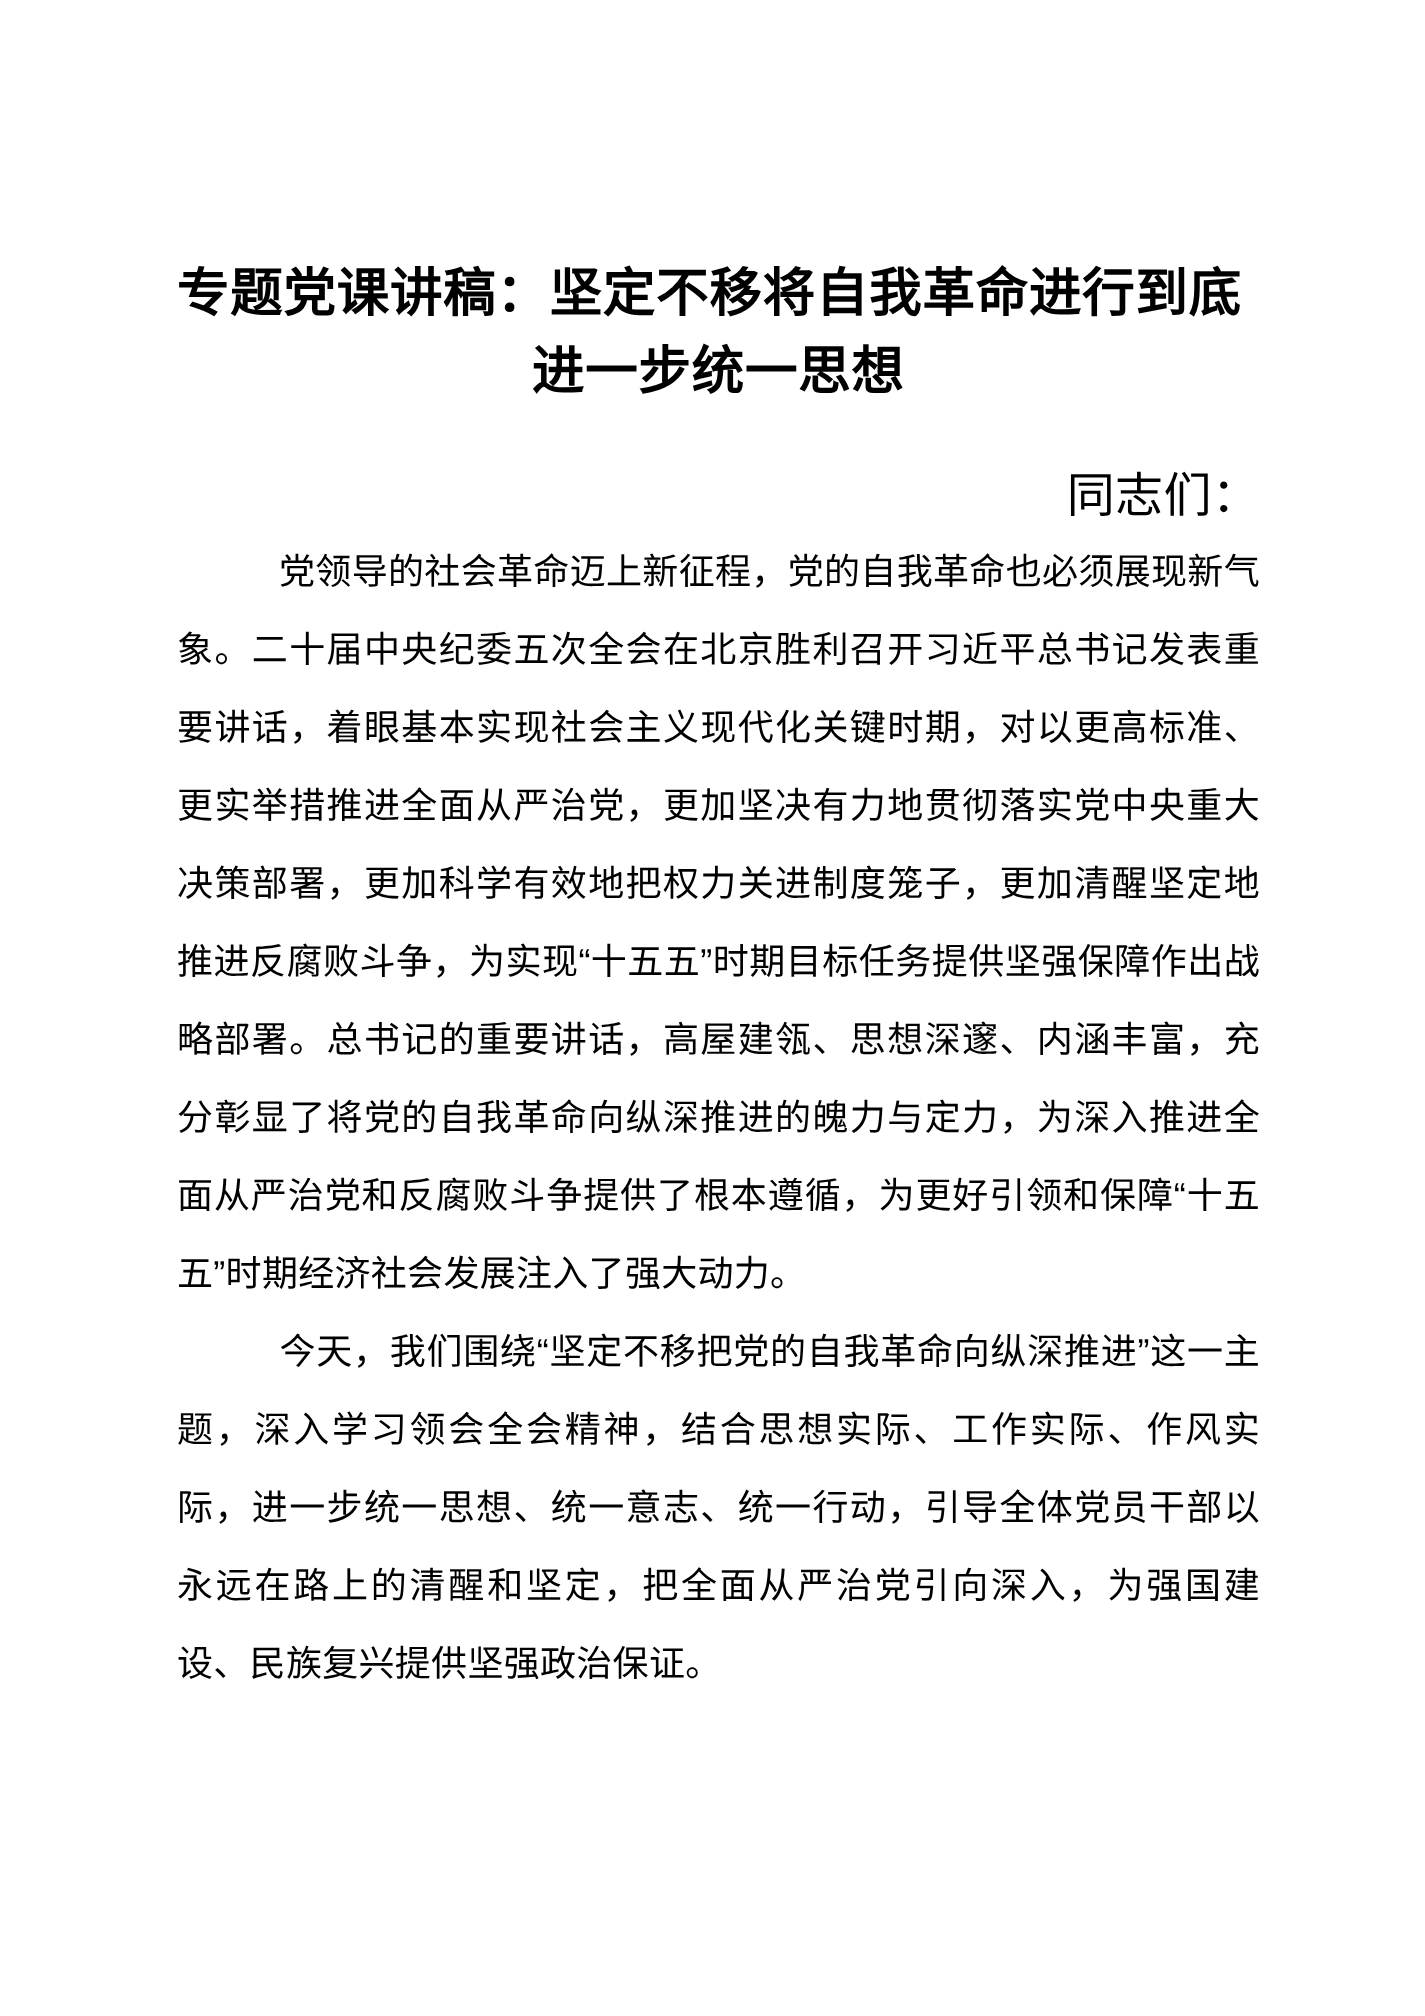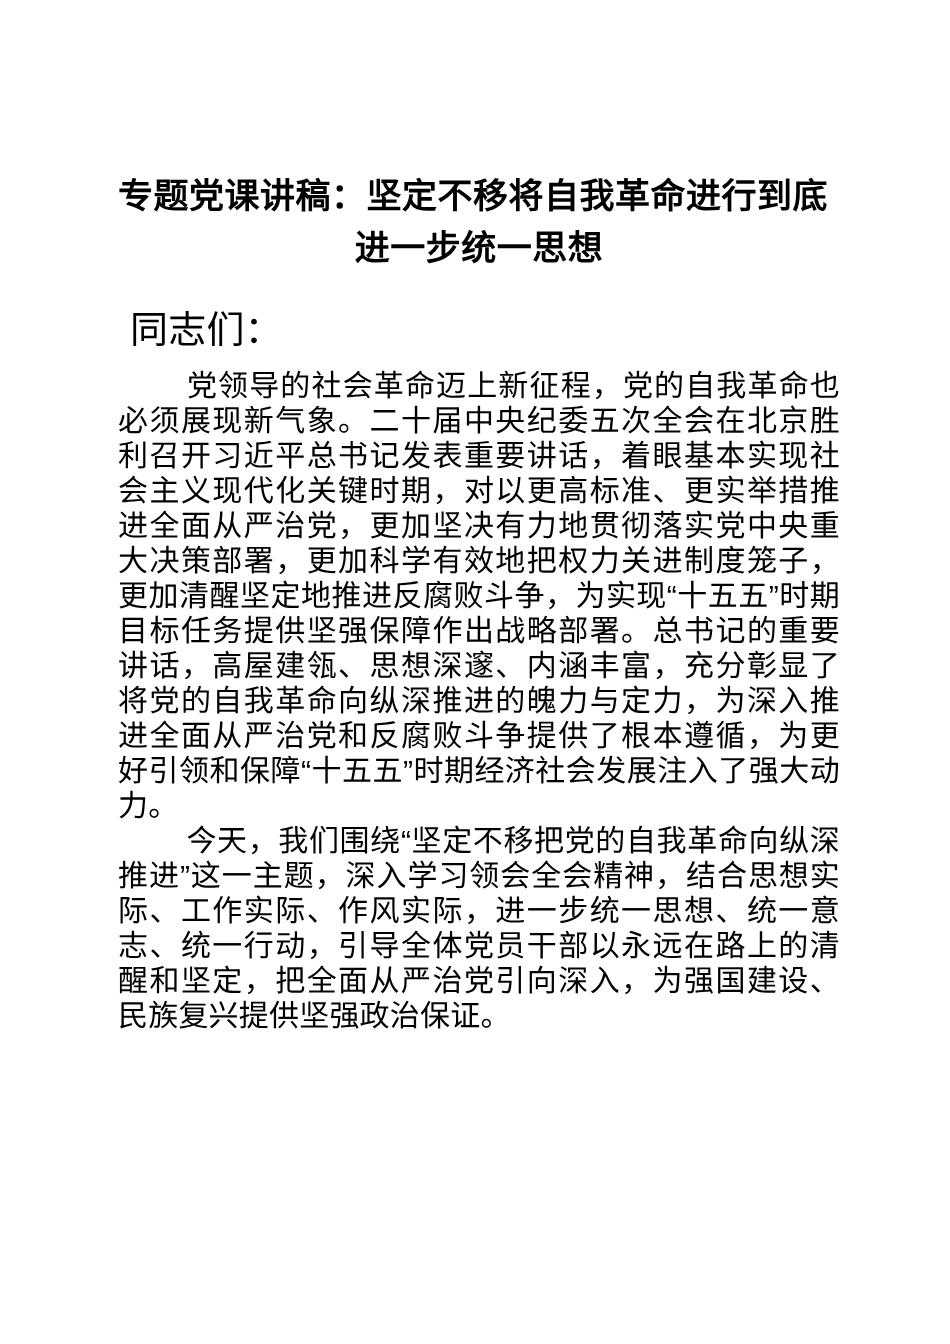--- a/index.html
+++ b/index.html
@@ -49,32 +49,32 @@
     white-space: nowrap;
   }
 
   .title-line-2 {
     display: block;
     text-align: center;
     white-space: nowrap;
   }
 
   .salutation {
-    font-size: 38px;
+    font-size: 32px;
     line-height: 52px;
-    margin: 12px;
+    margin: 0;
     padding: 0;
     margin-top: 30px;
-    text-align: left;
+    text-align: right;
     letter-spacing: 0.2px;
   }
 
   .para {
-    font-size: 30px;
-    line-height: 35px;
+    font-size: 24px;
+    line-height: 52px;
     margin: 0;
     padding: 0;
     text-align: justify;
     text-align-last: left;
     text-justify: inter-ideograph;
     letter-spacing: 0.2px;
     word-break: break-all;
   }
 
   .para .indent {

